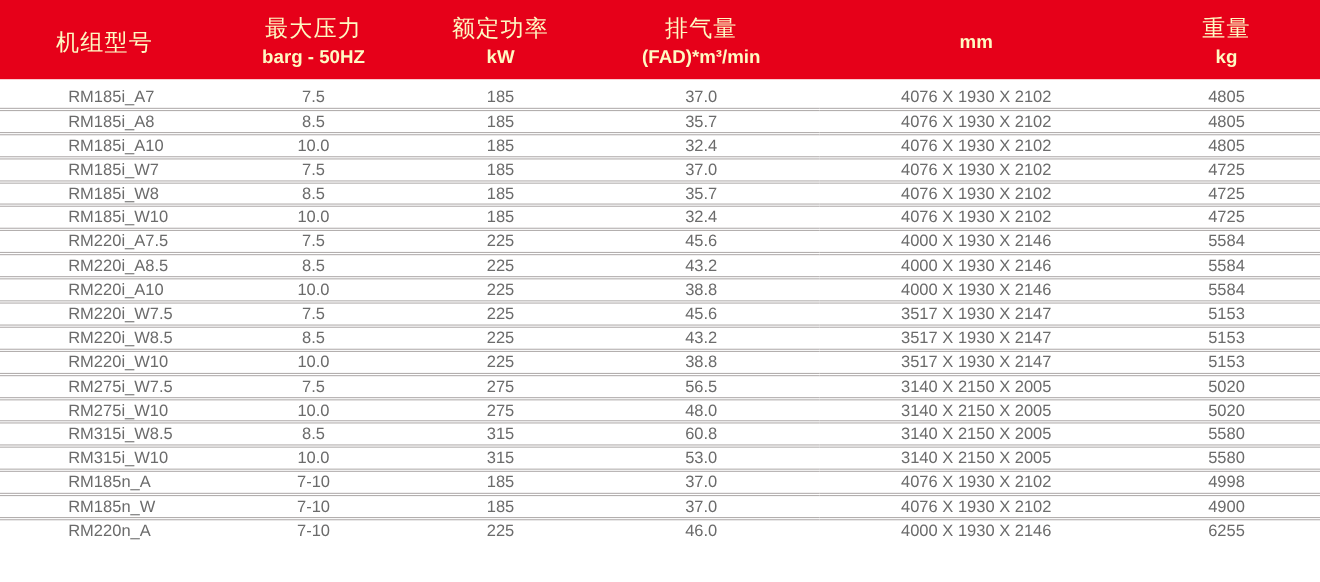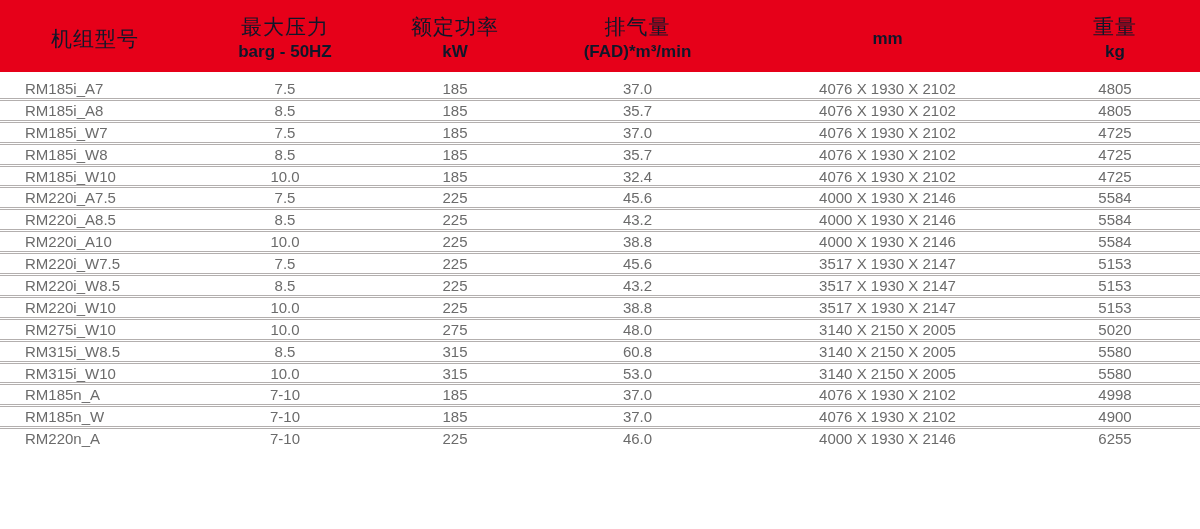--- a/index.html
+++ b/index.html
@@ -25,21 +25,21 @@
     background: #e60019;
     display: flex;
     align-items: stretch;
   }
   .th-col {
     display: flex;
     flex-direction: column;
     justify-content: center;
     align-items: center;
     text-align: center;
-    color: #0f172a;
+    color: #fef9c3;
     padding-top: 4px;
     box-sizing: border-box;
   }
   .th-title {
     font-size: 21px;
     line-height: 27px;
     font-weight: 400;
     letter-spacing: 1px;
     white-space: nowrap;
   }
@@ -79,21 +79,21 @@
     border-bottom: 1px solid #b3afae;
   }
   .spec-table tr + tr td {
     border-top: 1px solid #b3afae;
   }
   .spec-table tr:last-child td {
     border-bottom: none;
   }
   .spec-table td.model-cell {
     text-align: left;
-    padding-left: 25px;
+    padding-left: 62px;
   }
 </style>
 </head>
 <body>
 
 <div class="spec-sheet">
 
   <div class="table-header">
       <div class="th-col c0">
     <div class="th-title">机组型号</div>
@@ -140,20 +140,28 @@
   </tr>
         <tr>
     <td class="model-cell">RM185i_A8</td>
     <td>8.5</td>
     <td>185</td>
     <td>35.7</td>
     <td>4076 X 1930 X 2102</td>
     <td>4805</td>
   </tr>
         <tr>
+    <td class="model-cell">RM185i_A10</td>
+    <td>10.0</td>
+    <td>185</td>
+    <td>32.4</td>
+    <td>4076 X 1930 X 2102</td>
+    <td>4805</td>
+  </tr>
+        <tr>
     <td class="model-cell">RM185i_W7</td>
     <td>7.5</td>
     <td>185</td>
     <td>37.0</td>
     <td>4076 X 1930 X 2102</td>
     <td>4725</td>
   </tr>
         <tr>
     <td class="model-cell">RM185i_W8</td>
     <td>8.5</td>
@@ -212,20 +220,28 @@
   </tr>
         <tr>
     <td class="model-cell">RM220i_W10</td>
     <td>10.0</td>
     <td>225</td>
     <td>38.8</td>
     <td>3517 X 1930 X 2147</td>
     <td>5153</td>
   </tr>
         <tr>
+    <td class="model-cell">RM275i_W7.5</td>
+    <td>7.5</td>
+    <td>275</td>
+    <td>56.5</td>
+    <td>3140 X 2150 X 2005</td>
+    <td>5020</td>
+  </tr>
+        <tr>
     <td class="model-cell">RM275i_W10</td>
     <td>10.0</td>
     <td>275</td>
     <td>48.0</td>
     <td>3140 X 2150 X 2005</td>
     <td>5020</td>
   </tr>
         <tr>
     <td class="model-cell">RM315i_W8.5</td>
     <td>8.5</td>

